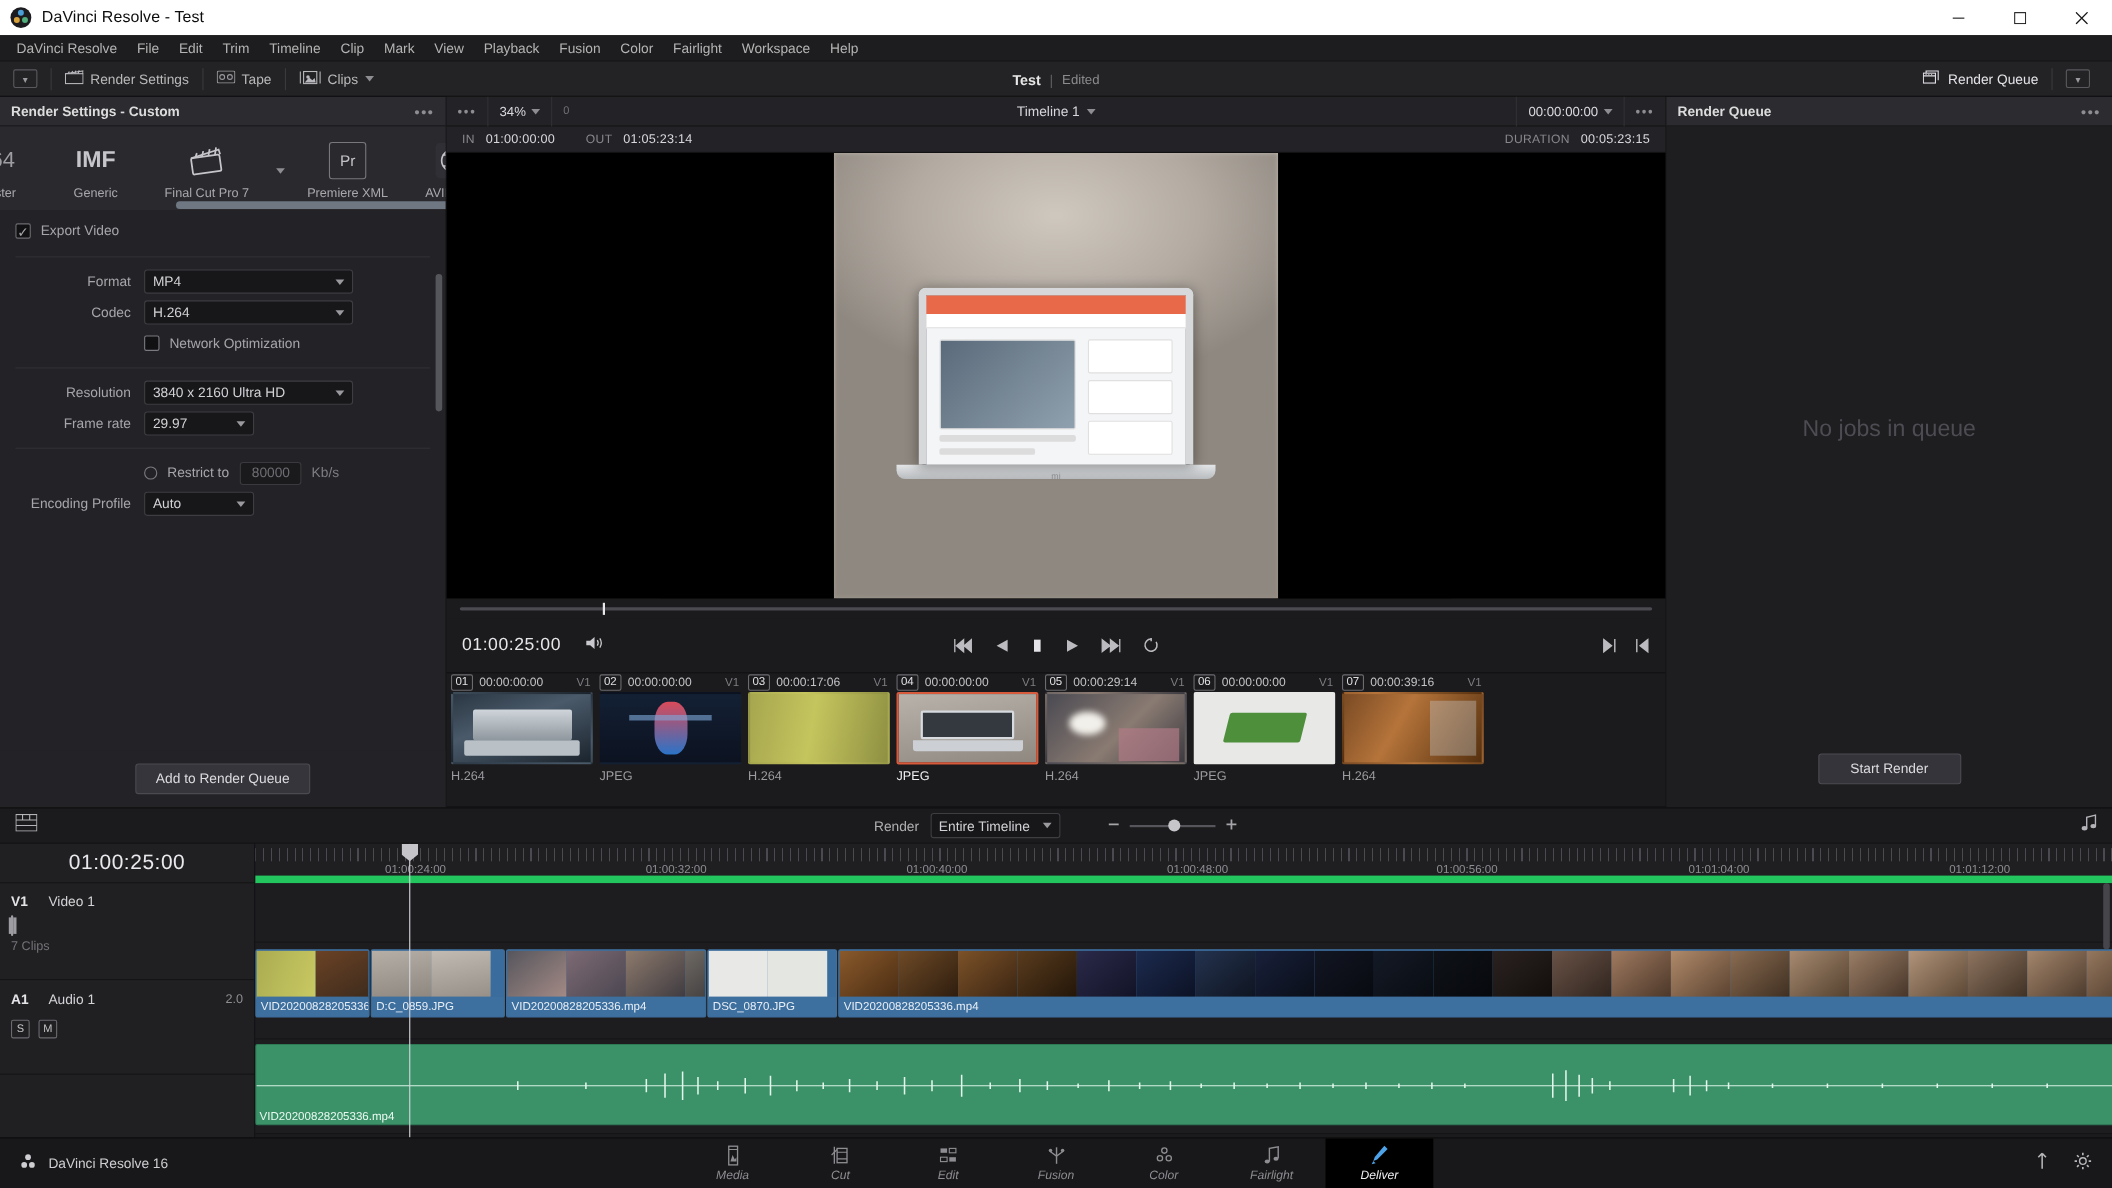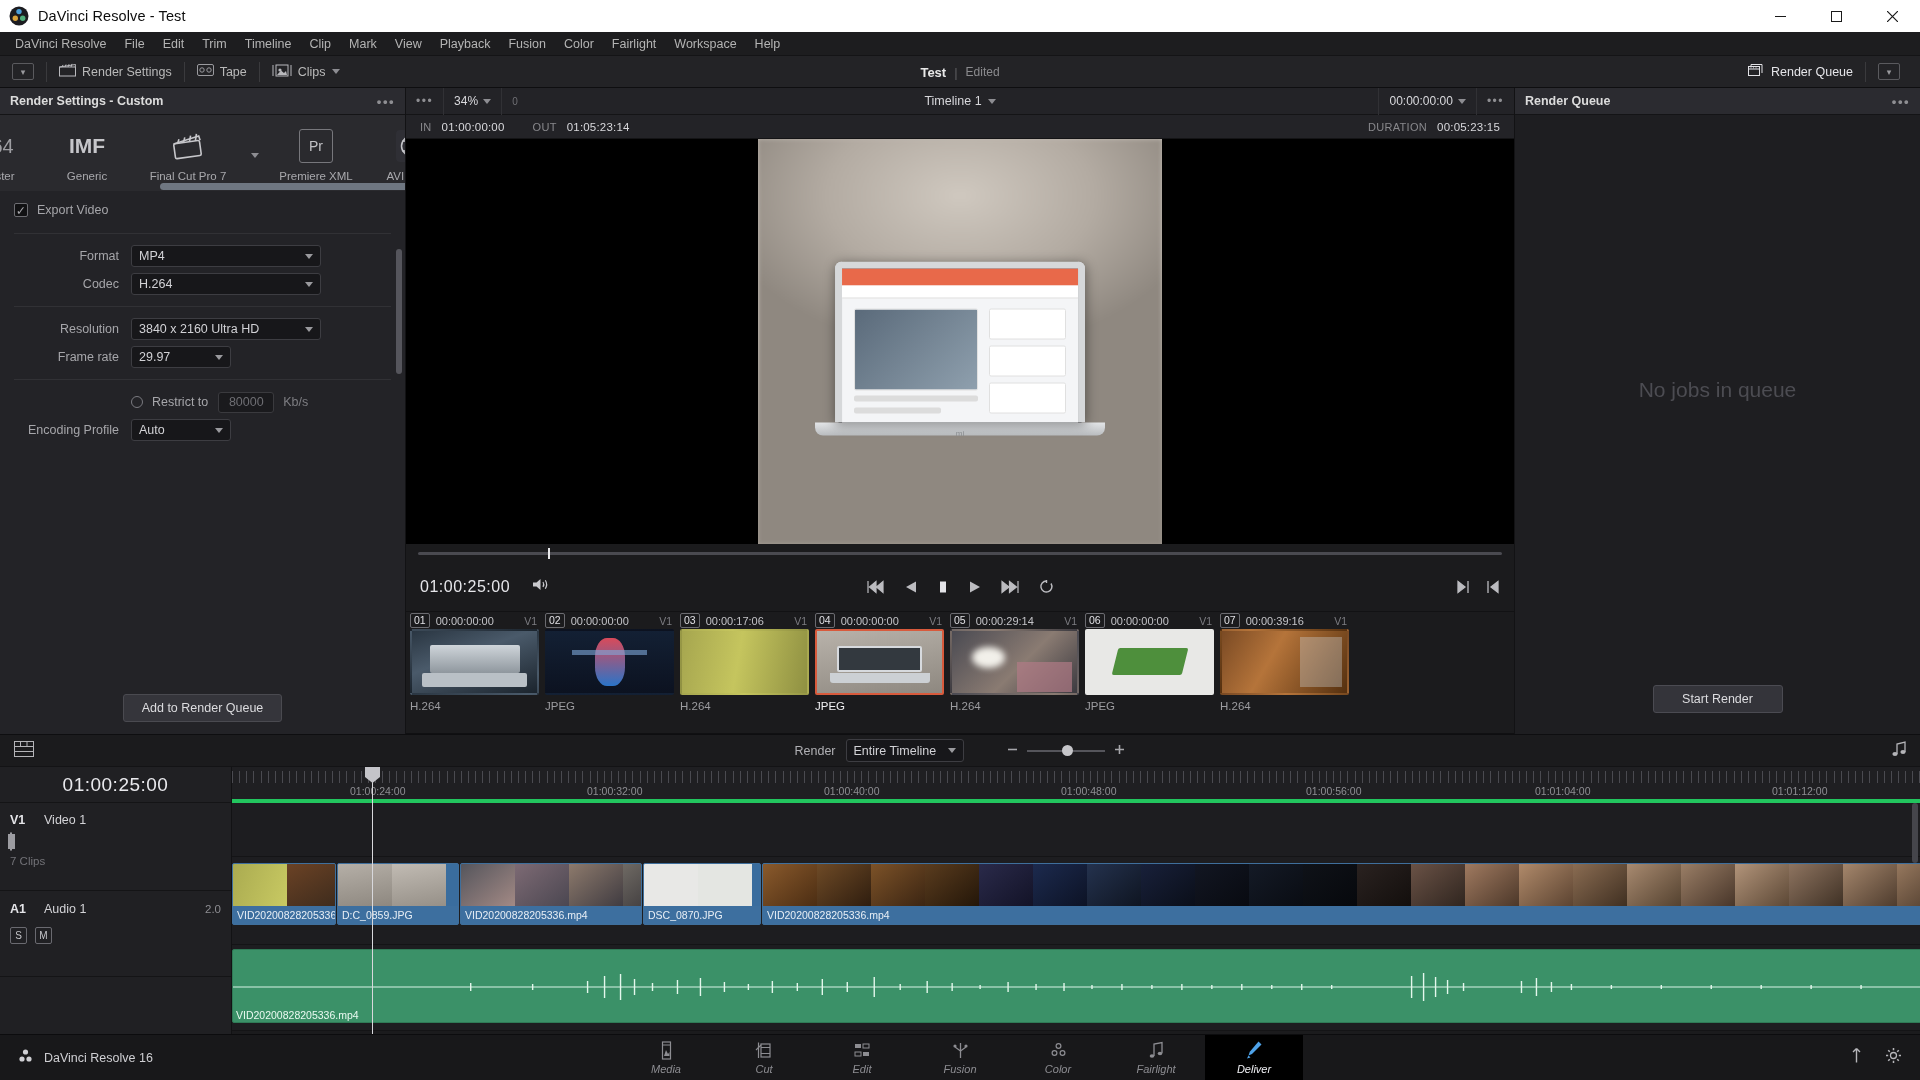--- a/index.html
+++ b/index.html
@@ -203,21 +203,21 @@
   .trk-id { font-size:12.5px; color:#e4e4e8; font-weight:600; width:22px;}
   .trk-nm { font-size:12.5px; color:#d3d3d7;}
   .trk-ch { margin-left:auto; font-size:11.5px; color:#8d8d92;}
   .trk-sub { padding: 4px 10px 0 30px; }
   .trk-cnt { font-size:11.5px; color:#737378; padding-left:30px; padding-top:4px;}
   .mini-ico { width:16px;height:13px;border:1.2px solid #9c9ca1;border-radius:1px; position:relative;}
   .mini-ico::before,.mini-ico::after{content:"";position:absolute;top:1px;bottom:1px;width:2.5px;background:#9c9ca1;}
   .mini-ico::before{left:1px;} .mini-ico::after{right:1px;}
   .sm-btn { width:17px;height:17px;border:1px solid #6a6a70;border-radius:2px;display:inline-flex;align-items:center;justify-content:center;font-size:10px;color:#c5c5c9;}
   .tl-area { flex:1; position:relative; min-width:0; overflow:hidden; background:#1b1b1d;}
-  .ruler { height:36px; background:#1f1f22; position:relative; border-bottom:4px solid #22c55e;}
+  .ruler { height:36px; background:#1f1f22; position:relative; border-bottom:7px solid #22c55e;}
   .ticks { position:absolute; left:0;right:0; top:4px; height:12px;
     background-image: repeating-linear-gradient(90deg,#4a4a50 0 1px, transparent 1px 7.15px);}
   .rlbl { position:absolute; top:18px; font-size:10.5px; color:#8e8e93; }
   .playhead { position:absolute; top:0; bottom:0; width:1px; background:#d8d8dc; z-index:20;}
   .playhead .ph-top { position:absolute; top:0; left:-7px; width:15px; height:16px; background:#c4c4c9; clip-path: polygon(0 0,100% 0,100% 62%,50% 100%,0 62%);}
   .trk-row { position:relative; border-bottom:1px solid #141416;}
   .trk-row.v0 { height:54px; background:#1d1d20;}
   .trk-row.v1 { height:88px; background:#1d1d20;}
   .trk-row.a1 { height:86px; background:#1d1d20;}
   .vclip { position:absolute; top:6px; height:62px; border:1px solid #3f6f9c; border-radius:2px; overflow:hidden; background:#3a6d9e;}
@@ -429,20 +429,25 @@
           <div class="lab">Format</div>
           <div class="fake-sel" style="width:190px">
             <span>MP4</span>
           </div>
         </div>
         <div class="row">
           <div class="lab">Codec</div>
           <div class="fake-sel" style="width:190px">
             <span>H.264</span>
           </div>
+        </div>
+        <div class="row">
+          <div class="lab"></div>
+          <span class="chk" style="border-color:#7a7a80"></span>
+          <span style="font-size:12.5px;color:#a6a6aa;padding-left:9px">Network Optimization</span>
         </div>
 
         <div class="hr"></div>
 
         <div class="row">
           <div class="lab">Resolution</div>
           <div class="fake-sel" style="width:190px">
             <span>3840 x 2160 Ultra HD</span>
           </div>
         </div>

